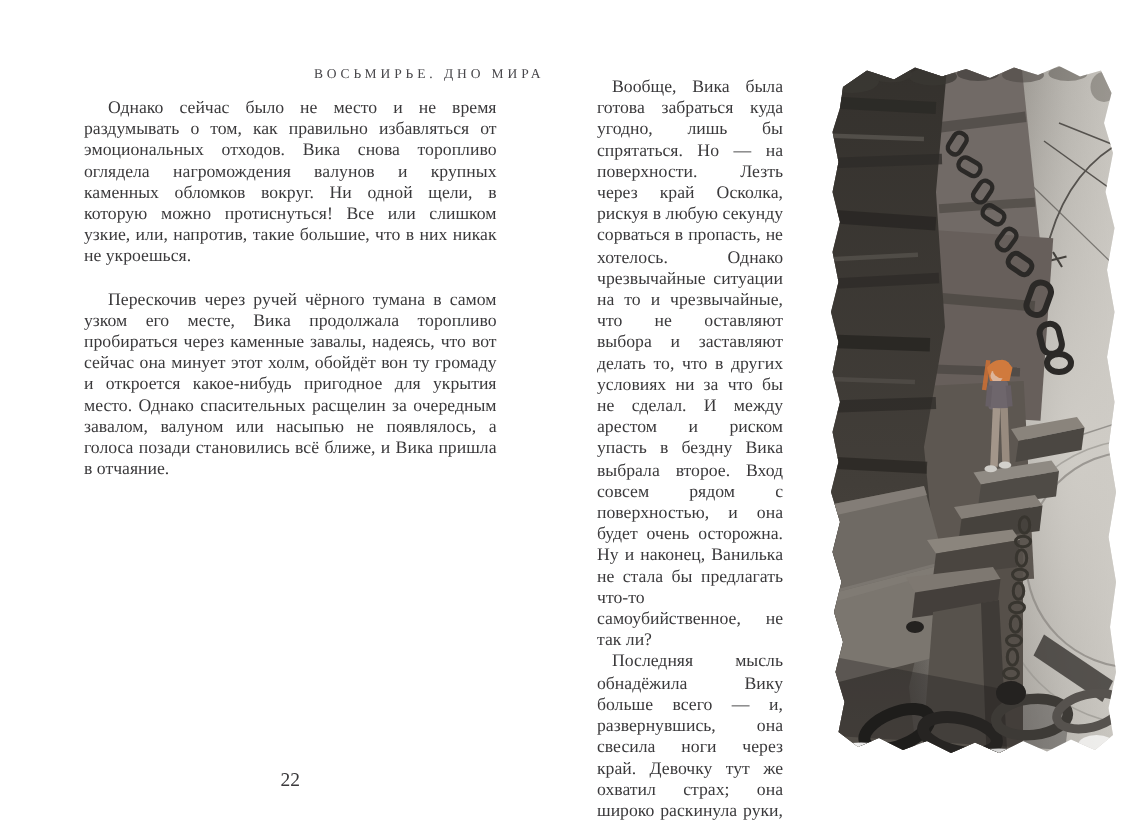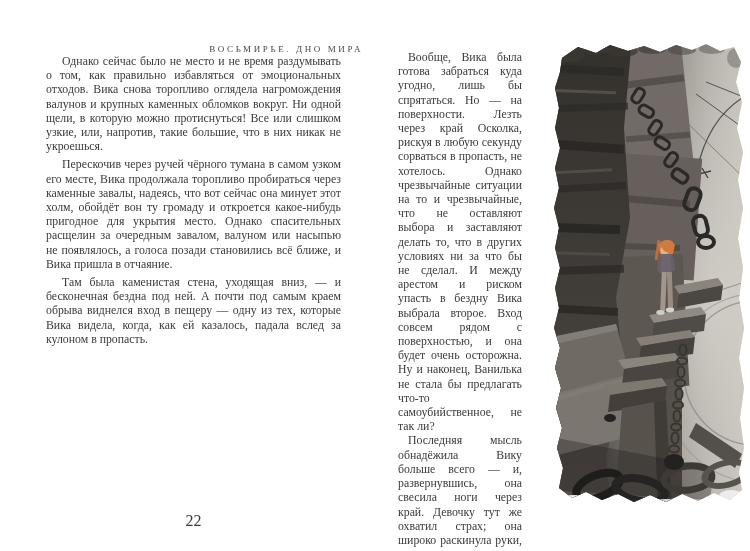--- a/index.html
+++ b/index.html
@@ -11,46 +11,45 @@
   }
   .running-header{
     position:absolute;left:60px;top:21px;width:303px;
     text-align:right;font-size:9px;letter-spacing:2.6px;
     color:#47464a;white-space:nowrap;margin-top:23px;
   }
   .left-body{
     position:absolute;left:42px;top:50px;width:303px;
     font-size:11.8px;line-height:14.2px;text-align:justify;
   }
-  .left-body p{margin:4px;text-indent:16px;}
+  .left-body p{margin:14px;text-indent:16px;}
   .right-body{
     position:absolute;left:398px;top:50px;width:124px;
     font-size:11.8px;line-height:14.2px;text-align:justify;
   }
   .right-body p{margin:0;text-indent:10px;}
   .pageno{
     position:absolute;left:42px;top:512px;width:303px;
-    text-align:center;font-size:16px;color:#3a393b;
+    text-align:center;font-size:13px;color:#3a393b;
   }
   .illo{
     position:absolute;left:546px;top:38px;width:202px;height:474px;
   }
   .illo svg{display:block;width:202px;height:474px;}
 </style>
 </head>
 <body>
 
 <div>
 
   <div class="running-header">ВОСЬМИРЬЕ. ДНО МИРА</div>
 
   <div class="left-body">
     <p>Однако сейчас было не место и не время раздумывать о том, как правильно избавляться от эмоциональных отходов. Вика снова торопливо оглядела нагромождения валунов и крупных каменных обломков вокруг. Ни одной щели, в которую можно протиснуться! Все или слишком узкие, или, напротив, такие большие, что в них никак не укроешься.</p>
     <p>Перескочив через ручей чёрного тумана в самом узком его месте, Вика продолжала торопливо пробираться через каменные завалы, надеясь, что вот сейчас она минует этот холм, обойдёт вон ту громаду и откроется какое-нибудь пригодное для укрытия место. Однако спасительных расщелин за очередным завалом, валуном или насыпью не появлялось, а голоса позади становились всё ближе, и Вика пришла в отчаяние.</p>
-    <p>Там была каменистая стена, уходящая вниз, — и бесконечная бездна под ней. А почти под самым краем обрыва виднелся вход в пещеру — одну из тех, которые Вика видела, когда, как ей казалось, падала вслед за кулоном в пропасть.</p>
   </div>
 
   <div class="pageno">22</div>
 
   <div class="right-body">
     <p>Вообще, Вика была готова забраться куда угодно, лишь бы спрятаться. Но — на поверхности. Лезть через край Осколка, рискуя в любую секунду сорваться в пропасть, не хотелось. Однако чрезвычайные ситуации на то и чрезвычайные, что не оставляют выбора и заставляют делать то, что в других условиях ни за что бы не сделал. И между арестом и риском упасть в бездну Вика выбрала второе. Вход совсем рядом с поверхностью, и она будет очень осторожна. Ну и наконец, Ванилька не стала бы предлагать что-то самоубийственное, не так ли?</p>
     <p>Последняя мысль обнадёжила Вику больше всего — и, развернувшись, она свесила ноги через край. Девочку тут же охватил страх; она широко раскинула руки, словно хотела зацепиться за землю как за поручни, и стала</p>
   </div>
 
   <div class="illo">

